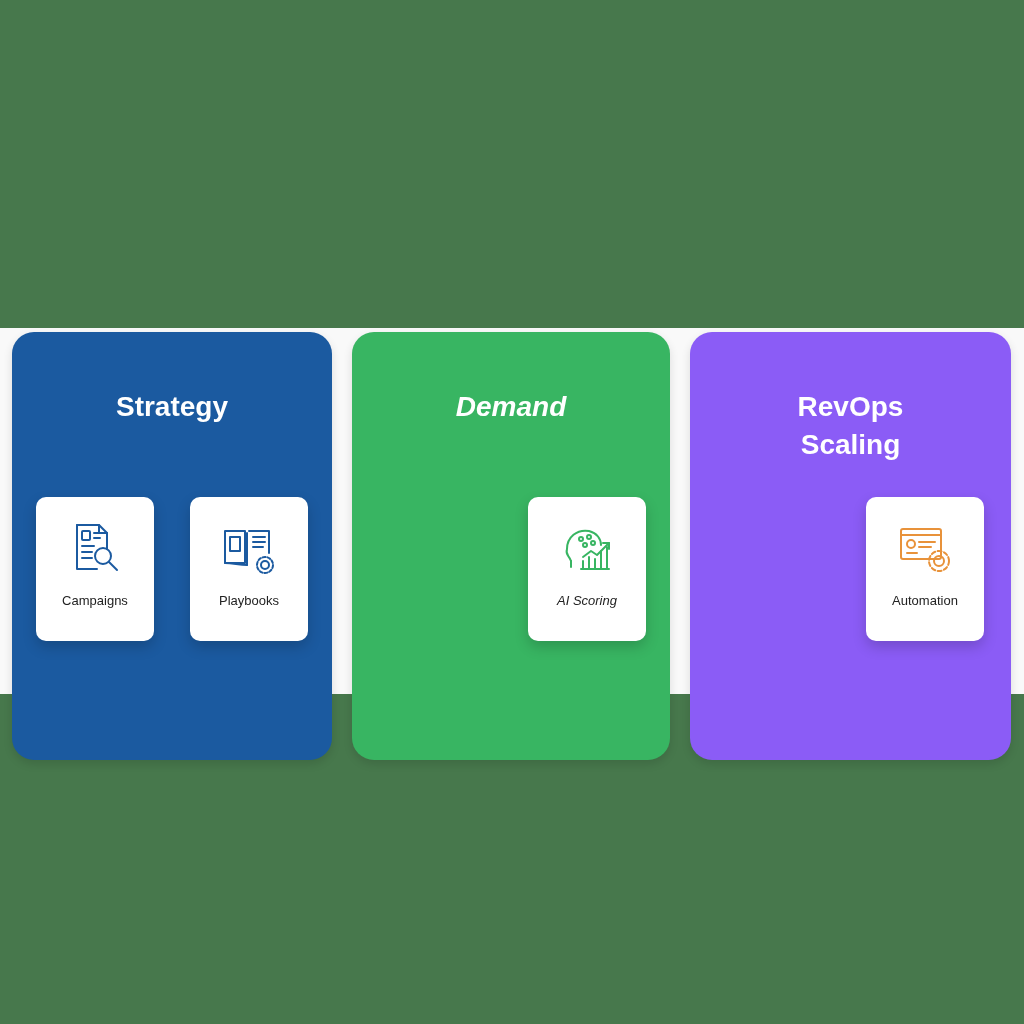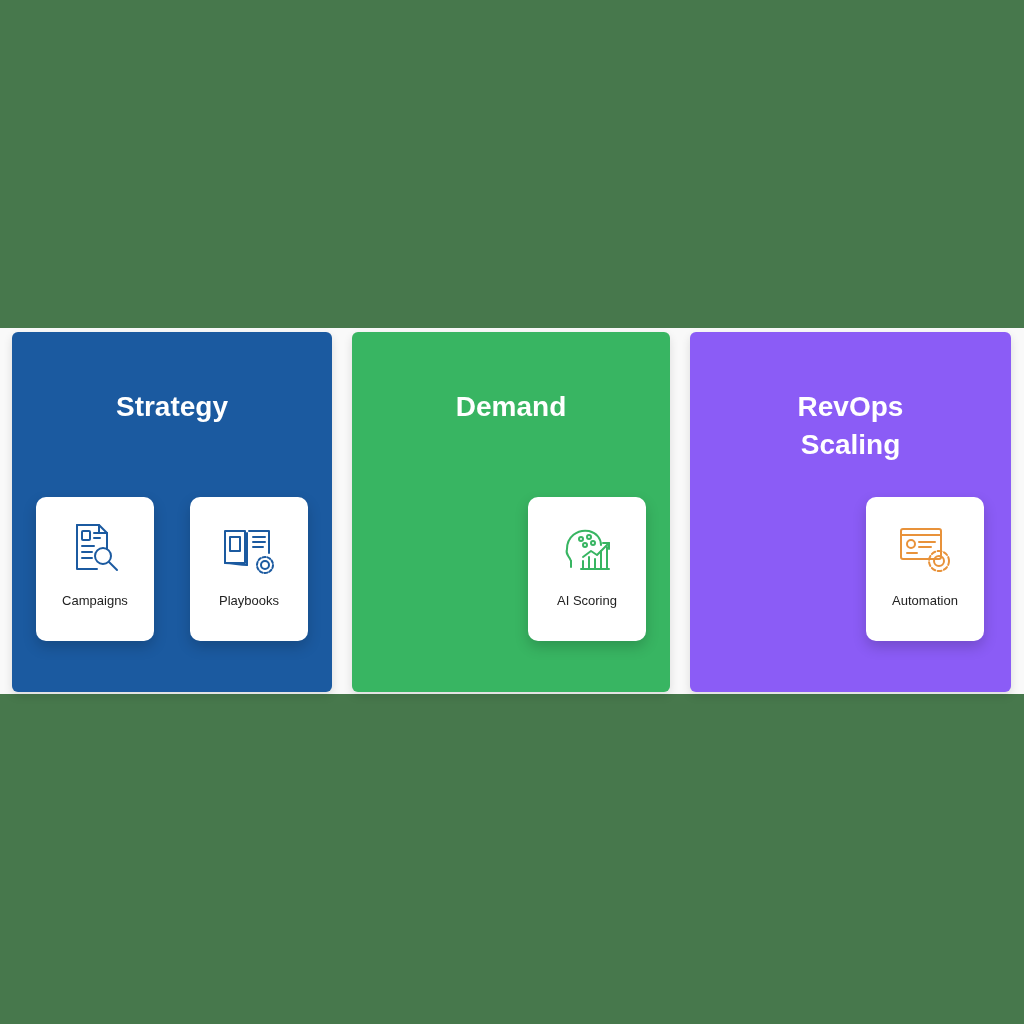--- a/index.html
+++ b/index.html
@@ -1,19 +1,19 @@
 <!DOCTYPE html>
 <html><head>
 <meta charset="utf-8">
 <style>
   html, body { margin:0; padding:0; }
   body { width:1024px; height:1024px; background:#47784c; position:relative; overflow:hidden;
          font-family:"Liberation Sans", "DejaVu Sans", sans-serif; }
   .strip { position:absolute; left:0; top:328px; width:1024px; height:366px; background:#f9f9f9; }
-  .panel { position:absolute; top:4px; height:360px; border-radius:6px; box-shadow:0 4px 10px rgba(0,0,0,0.12); }
+  .panel { position:absolute; top:4px; height:428px; border-radius:22px; box-shadow:0 4px 10px rgba(0,0,0,0.12); }
   .panel h2 { margin:0; position:absolute; left:0; right:0; top:56px; text-align:center; color:#fff;
               font-size:28px; line-height:38px; font-weight:bold; }
   .card { position:absolute; top:165px; width:118px; height:144px; background:#fff; border-radius:10px;
           box-shadow:0 6px 14px rgba(0,0,0,0.18); }
   .card .icon { position:absolute; left:0; right:0; top:24px; height:56px; display:flex; justify-content:center; }
   .card .label { position:absolute; left:4px; right:4px; top:96px; text-align:center; font-size:13px; line-height:15px; color:#222; }
   .card .label.two { top:88px; }
   svg { width:56px; height:56px; fill:none; stroke-width:2; stroke-linecap:round; stroke-linejoin:round; }
 </style>
 </head>
@@ -49,21 +49,21 @@
         <rect x="9" y="16" width="10" height="14"></rect>
             <path d="M32 16h12M32 21h12M32 26h10"></path>
         <circle cx="44" cy="44" r="4"></circle>
             <circle cx="44" cy="44" r="8" stroke-dasharray="3 2"></circle>
           </svg>
         </div>
       <div class="label">Playbooks</div>
     </div>
   </div>
 
-  <div class="panel" style="left:352px;width:318px;background:#38b562;">
+  <div class="panel" style="left:352px;width:318px;background:#38b562;font-style:italic;">
     <h2>
       <span>Demand</span><br>
     </h2>
     <div class="card" style="left:176px;">
       <div class="icon">
           <svg viewBox="0 0 56 56" stroke="#38b562">
         <path d="M12 40c-2-6-6-6-4-12 0-12 10-20 22-18 8 2 12 8 12 14"></path>
             <path d="M12 40v6"></path>
         <circle cx="22" cy="18" r="2"></circle>
             <circle cx="30" cy="16" r="2"></circle>

